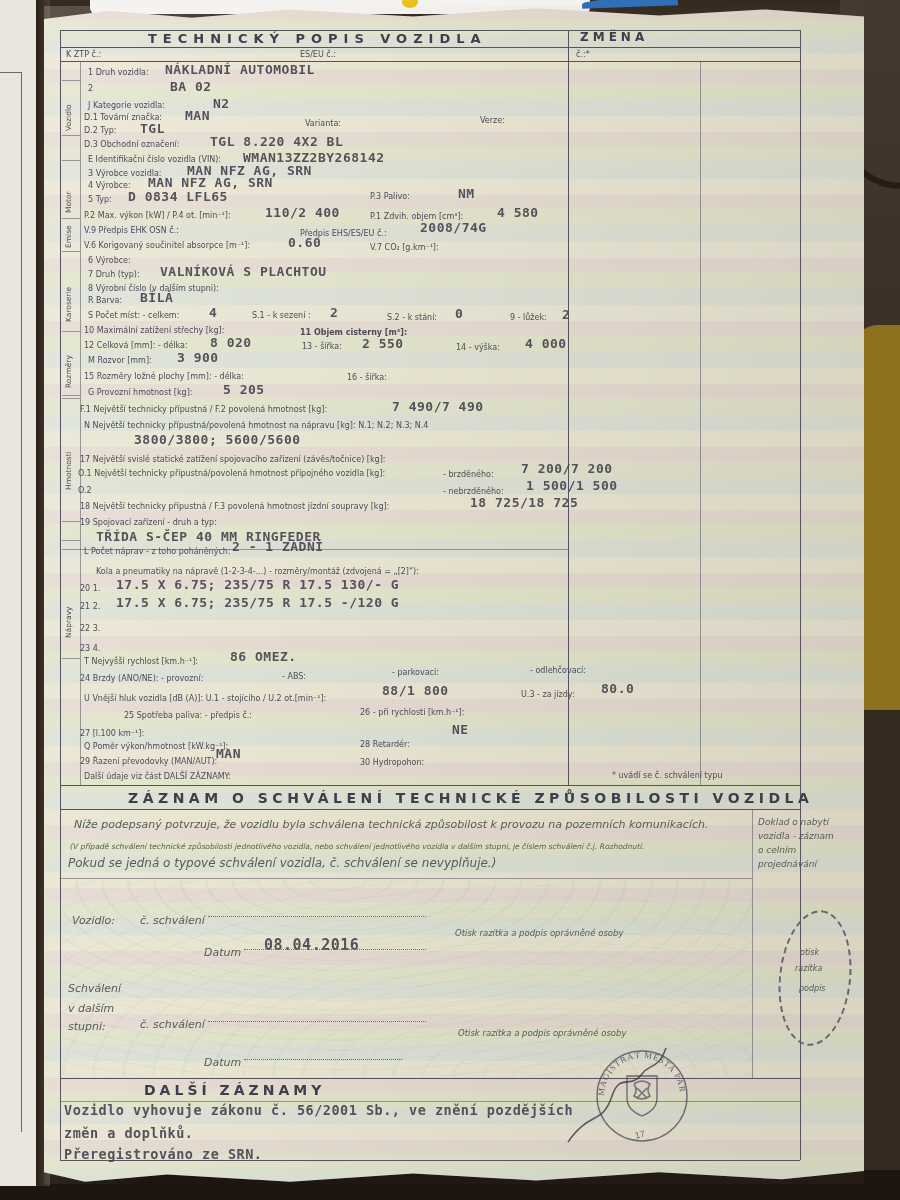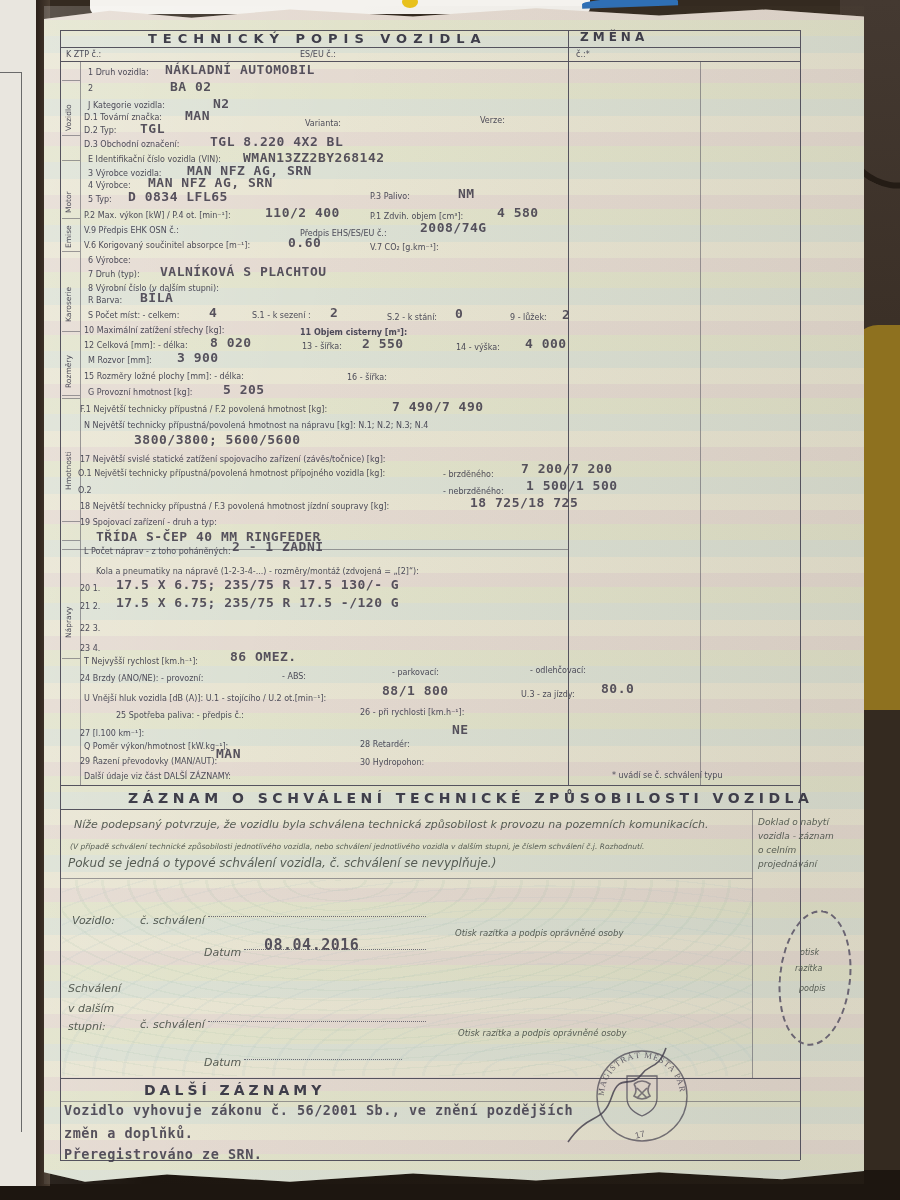--- a/index.html
+++ b/index.html
@@ -207,21 +207,21 @@
   <div class="c" style="left:84px;top:657px;">T  Nejvyšší rychlost [km.h⁻¹]:</div>
   <div class="v" style="left:230px;top:649px;">86 OMEZ.</div>
   <div class="c" style="left:80px;top:674px;">24  Brzdy (ANO/NE): - provozní:</div>
   <div class="c" style="left:282px;top:672px;">- ABS:</div>
   <div class="c" style="left:392px;top:668px;">- parkovací:</div>
   <div class="c" style="left:530px;top:666px;">- odlehčovací:</div>
   <div class="c" style="left:84px;top:694px;">U  Vnější hluk vozidla [dB (A)]: U.1 - stojícího / U.2 ot.[min⁻¹]:</div>
   <div class="v" style="left:382px;top:683px;">88/1 800</div>
   <div class="c" style="left:521px;top:690px;">U.3 - za jízdy:</div>
   <div class="v" style="left:601px;top:681px;">80.0</div>
-  <div class="c" style="left:72px;top:711px;padding-left:44px;">25  Spotřeba paliva: - předpis č.:</div>
+  <div class="c" style="left:80px;top:711px;padding-left:44px;">25  Spotřeba paliva: - předpis č.:</div>
   <div class="c" style="left:360px;top:708px;">26 - při rychlosti [km.h⁻¹]:</div>
   <div class="c" style="left:80px;top:729px;">27  [l.100 km⁻¹]:</div>
   <div class="c" style="left:84px;top:742px;">Q  Poměr výkon/hmotnost [kW.kg⁻¹]:</div>
   <div class="c" style="left:360px;top:740px;">28  Retardér:</div>
   <div class="v" style="left:452px;top:722px;">NE</div>
   <div class="c" style="left:80px;top:757px;">29  Řazení převodovky (MAN/AUT):</div>
   <div class="v" style="left:216px;top:746px;">MAN</div>
   <div class="c" style="left:360px;top:758px;">30  Hydropohon:</div>
   <div class="c" style="left:84px;top:772px;">Další údaje viz část DALŠÍ ZÁZNAMY:</div>
   <div class="c" style="left:612px;top:771px;">* uvádí se č. schválení typu</div>

